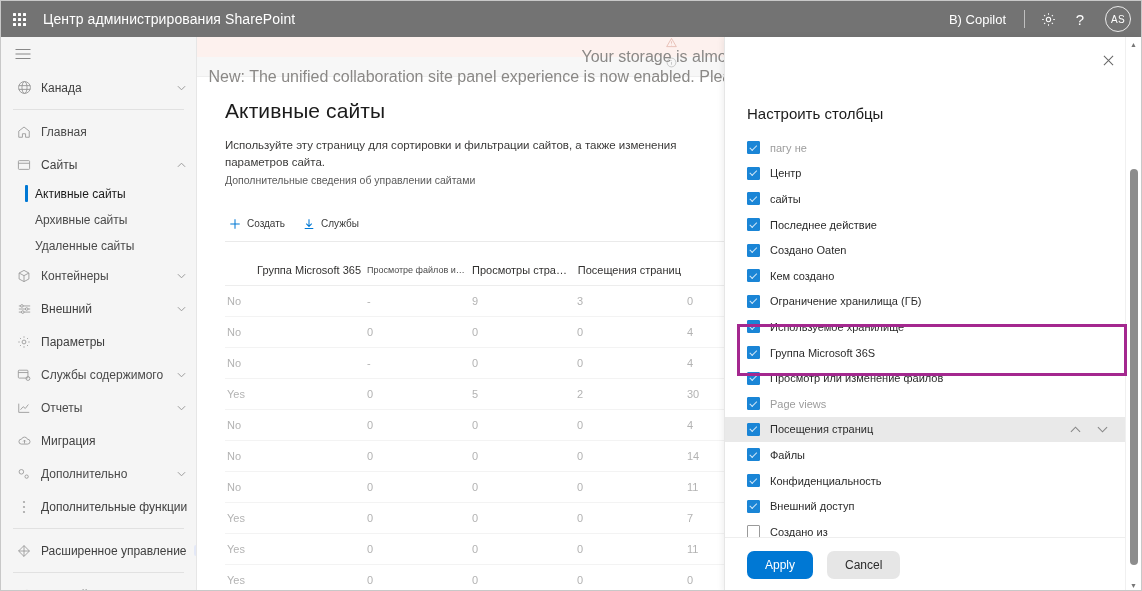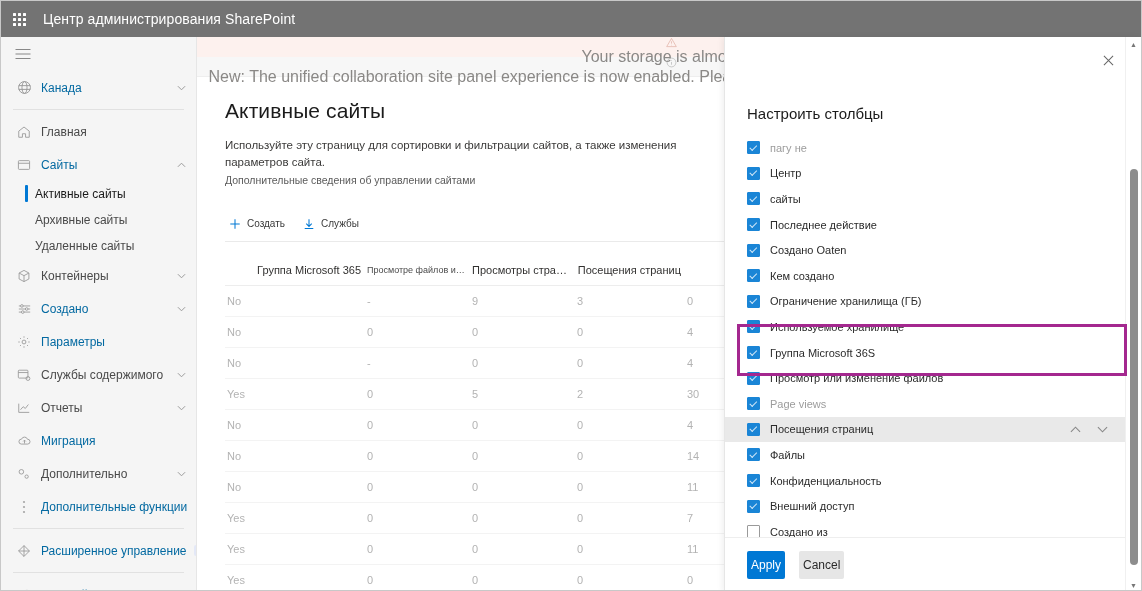--- a/index.html
+++ b/index.html
@@ -86,21 +86,21 @@
     height: 33px; padding-left: 12px; padding-right: 10px;
     cursor: pointer; position: relative;
     white-space: nowrap;
   }
   .nav-ico {
     width: 22px; min-width: 22px;
     display: flex; align-items: center; justify-content: center;
     color: #707070; opacity: .85;
   }
   .nav-label { margin-left: 6px; font-size: 12px; color: #4a4a4a; }
-  .nav-label.strong { color: #0369a1; }
+  .nav-label.strong { color: #404040; }
   .chev {
     margin-left: auto; color: #9a9a9a; display: flex; align-items: center;
   }
   .nav-sep {
     height: 1px; background: #e1e1e1; margin: 5px 12px;
   }
   .nav-sub {
     display:flex; align-items:center;
     height: 26px; padding-left: 34px; font-size: 12px; color: #4a4a4a;
     cursor: pointer; position: relative;
@@ -245,22 +245,22 @@
   }
   .panel-footer {
     position: absolute; bottom: 0; left: 0;
     width: 401px; height: 55px;
     background: #fff;
     border-top: 1px solid #eee;
     display: flex; align-items: center; padding-left: 22px; gap: 14px;
   }
   .btn {
     font-family: "Liberation Sans", sans-serif;
-    font-size: 12px; padding: 0 4px; height: 28px;
-    border: none; cursor: pointer; border-radius: 2px;
+    font-size: 12px; padding: 0 18px; height: 28px;
+    border: none; cursor: pointer; border-radius: 7px;
   }
   .btn.primary { background: #0078d4; color: #ffffff; }
   .btn.secondary { background: #e6e6e6; color: #2b2b2b; }
   .panel-scrollbar {
     position: absolute; top: 0; right: 0;
     width: 16px; height: 555px;
     background: #ffffff; border-left: 1px solid #f0f0f0;
   }
   .sb-arrow {
     height: 14px; display:flex; align-items:center; justify-content:center;
@@ -287,20 +287,32 @@
           <i></i>
           <i></i>
           <i></i>
           <i></i>
           <i></i>
           <i></i>
           <i></i>
         </div>
     </div>
     <div class="brand">Центр администрирования SharePoint</div>
+    <div class="topbar-right">
+      <div class="copilot-label">B) Copilot</div>
+      <div class="tb-divider"></div>
+      <div class="tb-icon">
+        <svg width="15" height="15" viewBox="0 0 16 16" fill="none" stroke="#fff" stroke-width="1.1">
+          <circle cx="8" cy="8" r="2.3"></circle>
+          <path d="M8 1.3v1.6M8 13.1v1.6M1.3 8h1.6M13.1 8h1.6M3.3 3.3l1.15 1.15M11.55 11.55l1.15 1.15M12.7 3.3l-1.15 1.15M4.45 11.55L3.3 12.7"></path>
+        </svg>
+      </div>
+      <div class="tb-icon">?</div>
+      <div class="avatar">AS</div>
+    </div>
   </div>
 
   <div class="leftnav">
     <div class="hamburger">
       <svg width="16" height="12" viewBox="0 0 16 12" stroke="#888" stroke-width="1.1">
         <path d="M0.5 1.5h15M0.5 6h15M0.5 10.5h15"></path>
       </svg>
     </div>
 
     <div class="nav-row">
@@ -371,21 +383,21 @@
 
     <div class="nav-row">
       <span class="nav-ico">
         <svg width="15" height="14" viewBox="0 0 16 16" fill="none" stroke="#888" stroke-width="1">
           <path d="M1.5 4.5h13M1.5 8h13M1.5 11.5h13"></path>
             <circle cx="5" cy="4.5" r="1.5" fill="#f5f5f5"></circle>
             <circle cx="10.5" cy="8" r="1.5" fill="#f5f5f5"></circle>
             <circle cx="6" cy="11.5" r="1.5" fill="#f5f5f5"></circle>
         </svg>
       </span>
-      <span class="nav-label strong">Создано</span>
+      <span class="nav-label strong">Внешний</span>
       <span class="chev">
         <svg width="9" height="6" viewBox="0 0 10 6" fill="none" stroke="#9a9a9a" stroke-width="1.1">
             <path d="M1 1l4 4 4-4"></path>
           </svg>
       </span>
     </div>
 
     <div class="nav-row">
       <span class="nav-ico">
         <svg width="14" height="14" viewBox="0 0 16 16" fill="none" stroke="#888" stroke-width="1">

